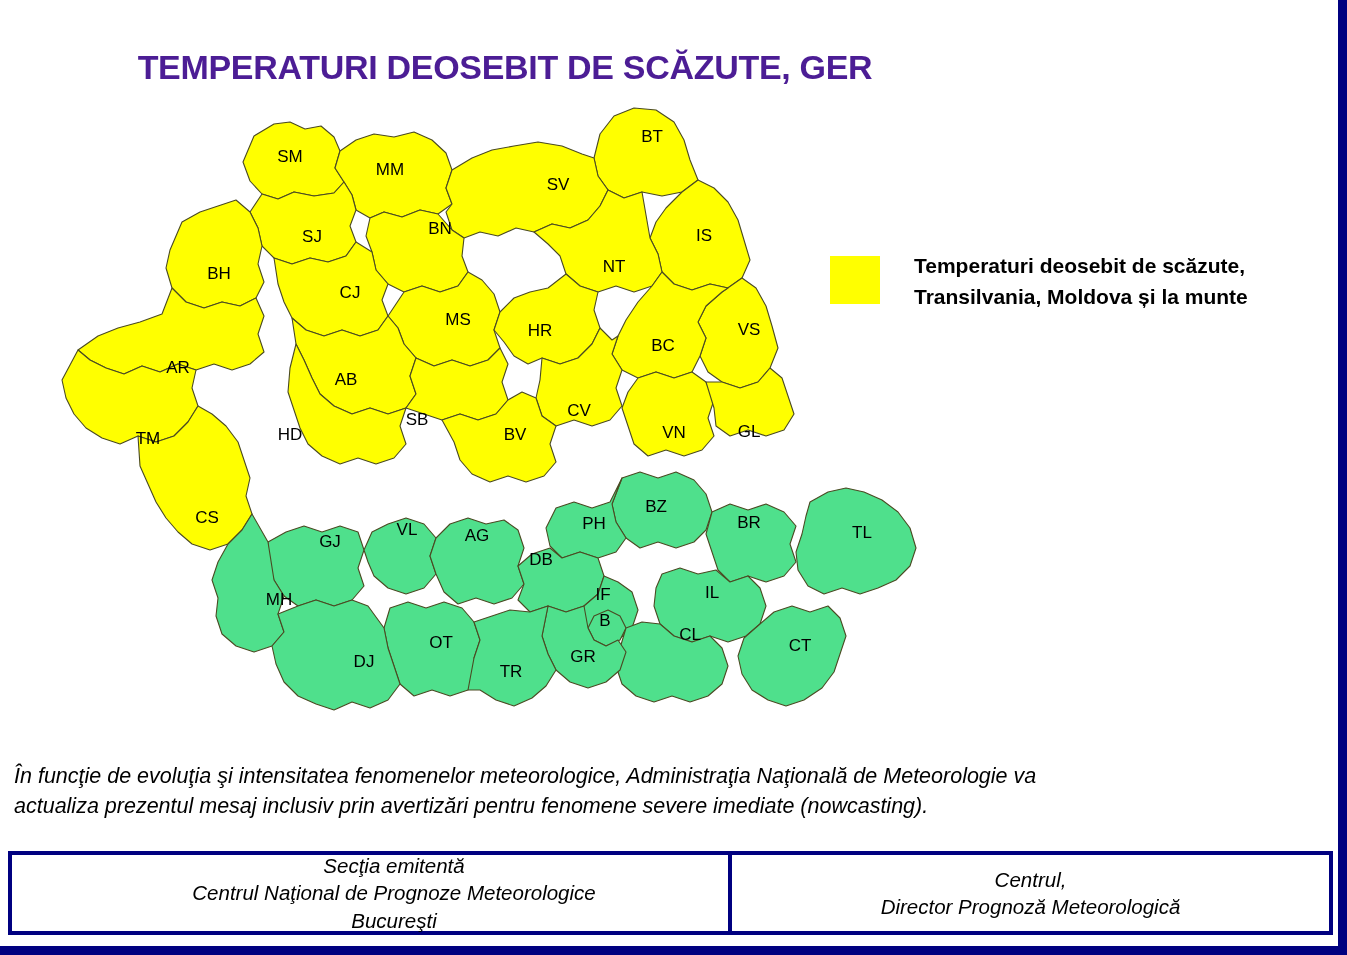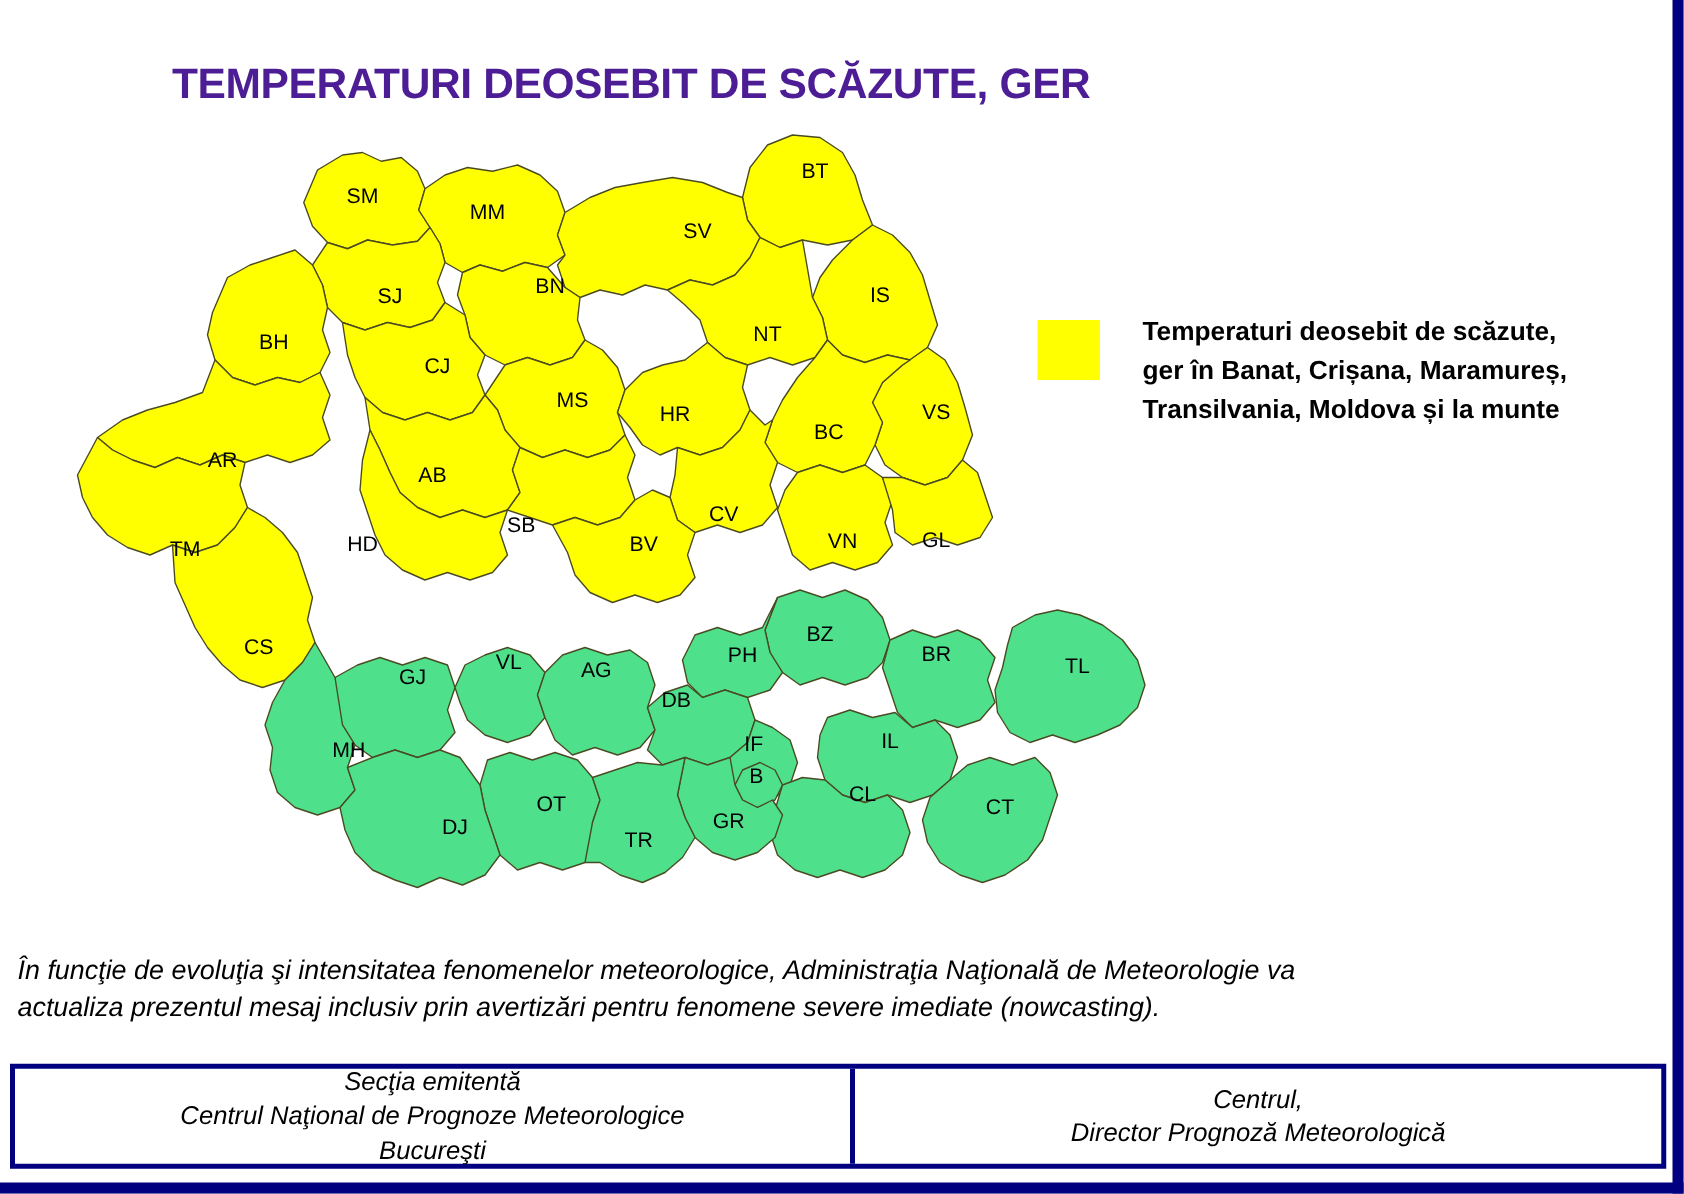--- a/index.html
+++ b/index.html
@@ -92,20 +92,21 @@
   }
 
   .footer-table {
     position: absolute;
     left: 8px; top: 851px;
     width: 1325px; height: 84px;
     box-sizing: border-box;
     border: 4px solid #000080;
     display: flex;
     background: #ffffff;
+    padding-left: 48px;
   }
   .footer-cell {
     flex: 1 1 50%;
     box-sizing: border-box;
     display: flex;
     flex-direction: column;
     align-items: center;
     justify-content: center;
     font-size: 20.5px;
     font-style: italic;
@@ -214,21 +215,20 @@
         <text x="561" y="562" class="county-label">GR</text>
         <text x="489" y="577" class="county-label">TR</text>
       </g>
   </svg>
 </div>
 
 <div class="legend">
   <div class="legend-swatch"></div>
   <div class="legend-text">
     <div>Temperaturi deosebit de scăzute,</div>
-    <div>ger în Banat, Crișana, Maramureș,</div>
     <div>Transilvania, Moldova și la munte</div>
   </div>
 </div>
 
 <div class="note">
   <div>În funcţie de evoluţia şi intensitatea fenomenelor meteorologice, Administraţia Naţională de Meteorologie va</div>
   <div>actualiza prezentul mesaj inclusiv prin avertizări pentru fenomene severe imediate (nowcasting).</div>
 </div>
 
 <div class="footer-table">

